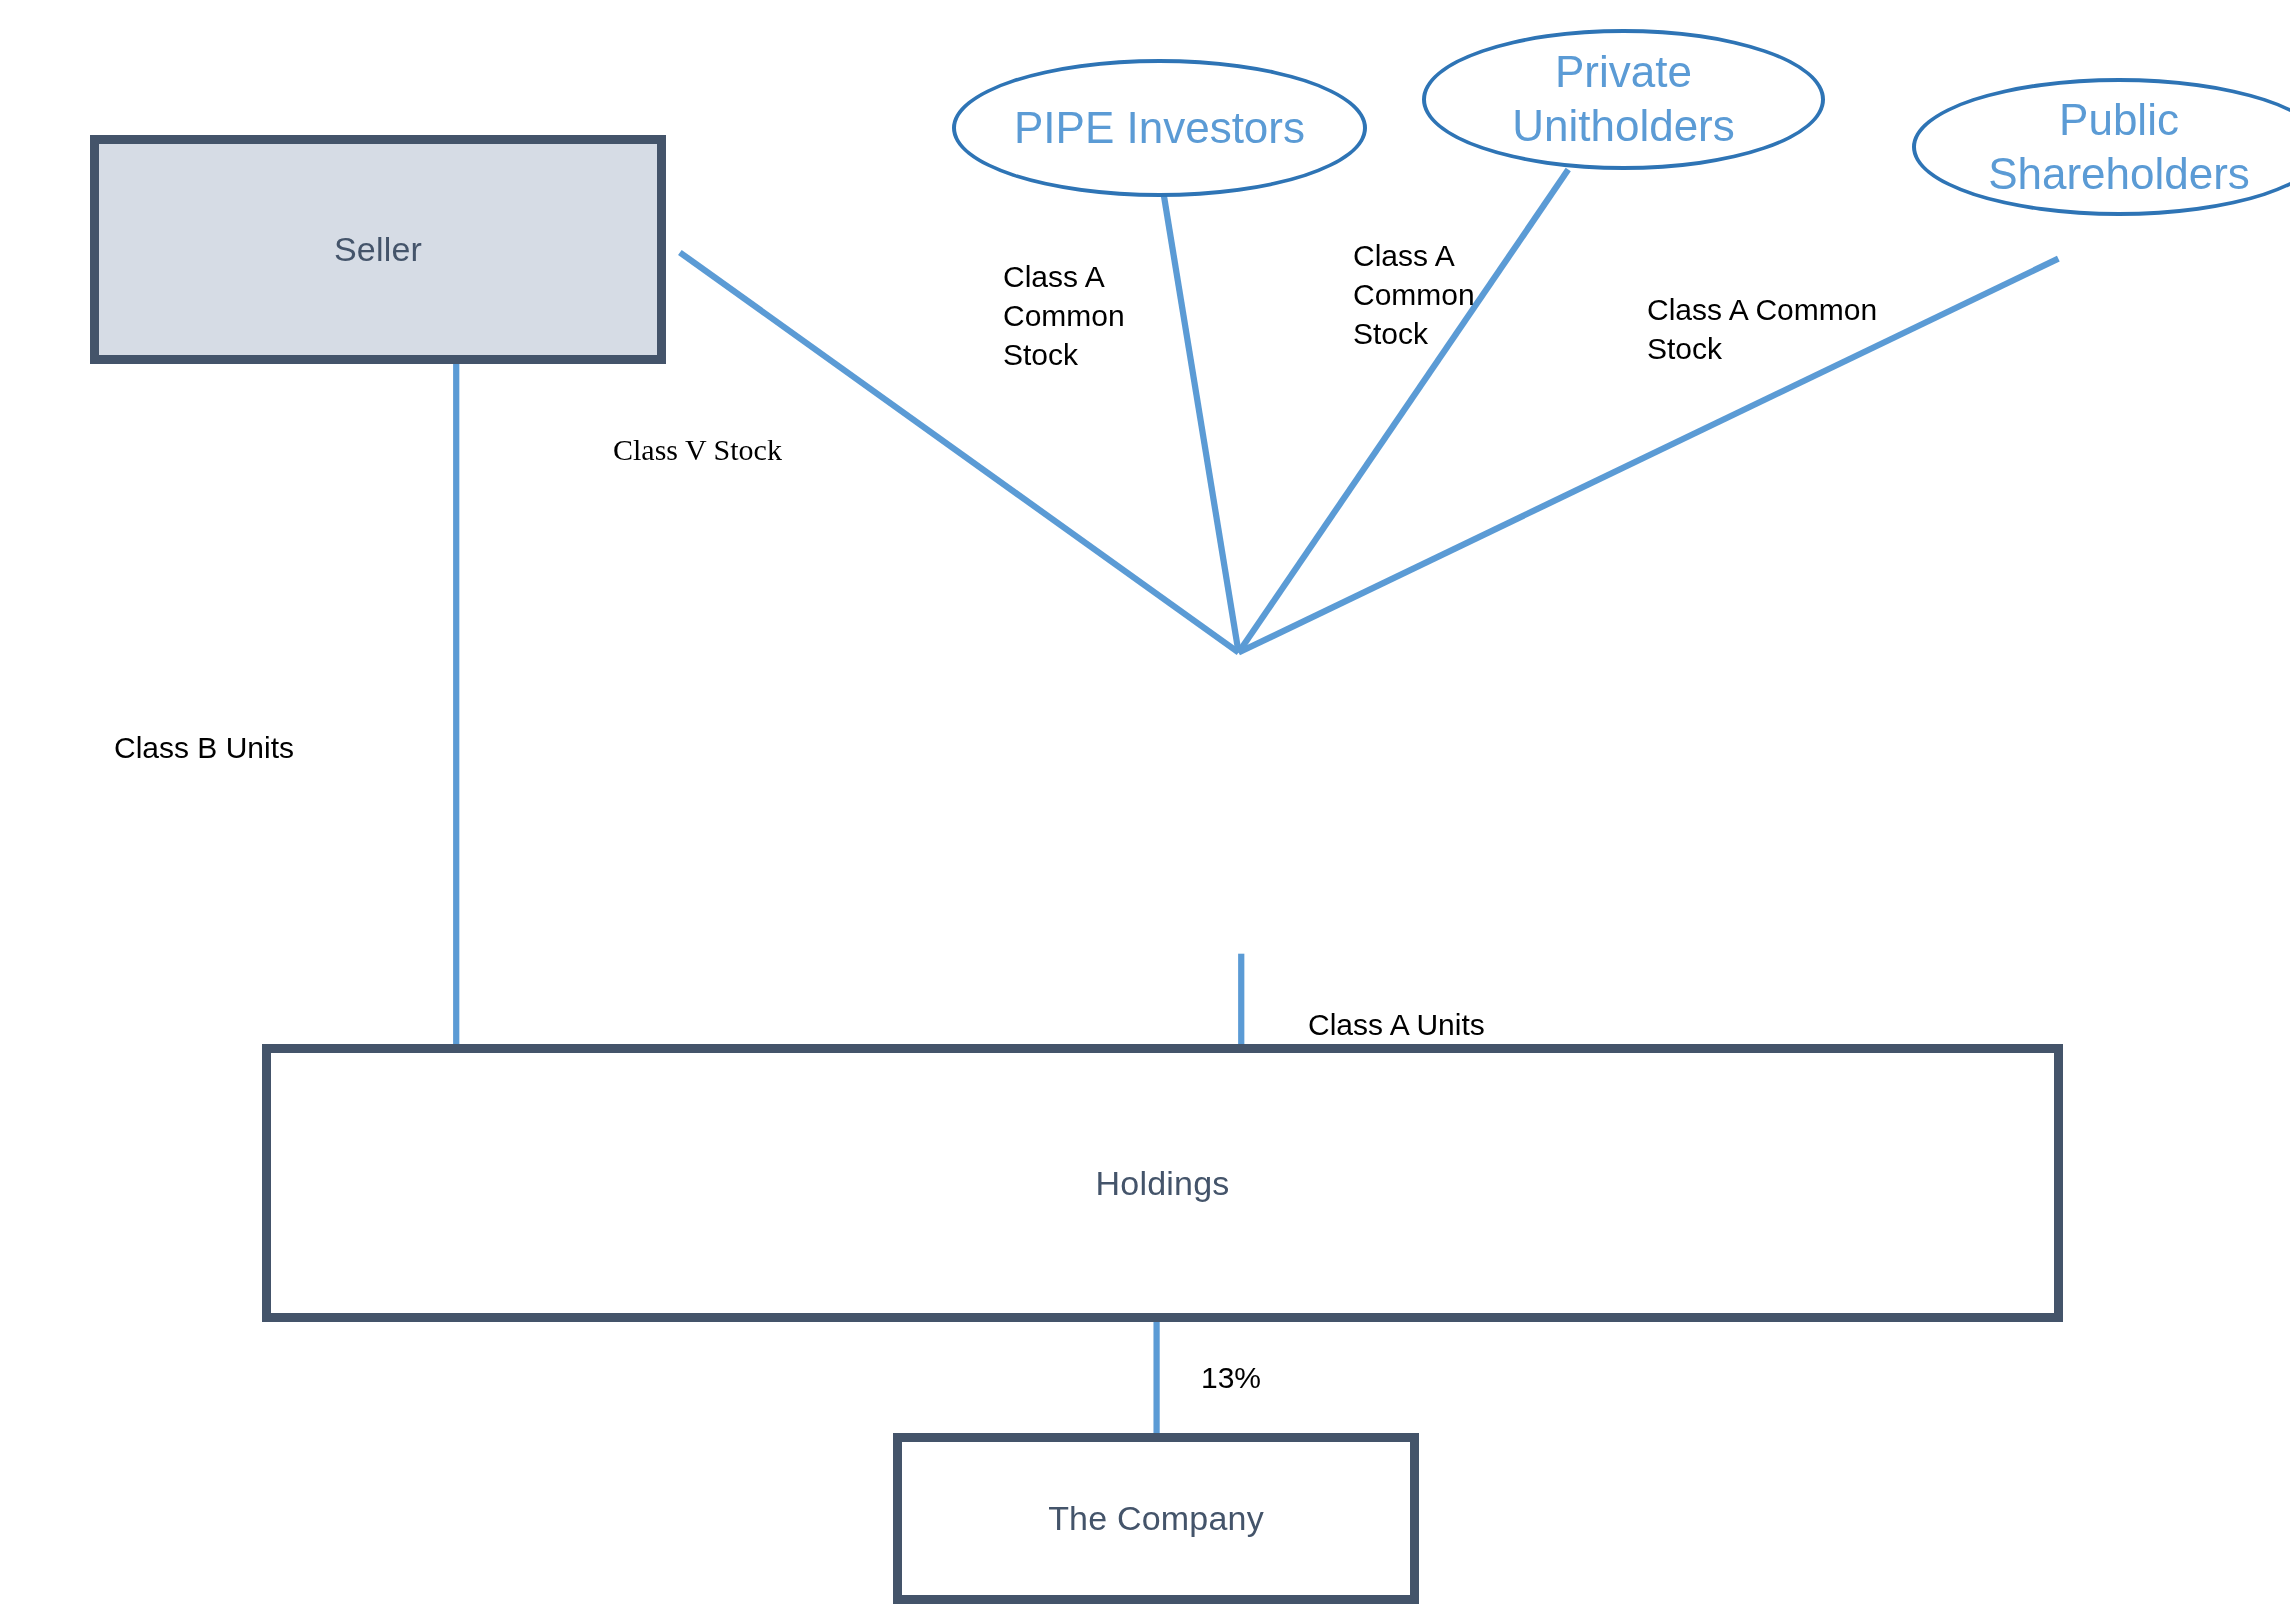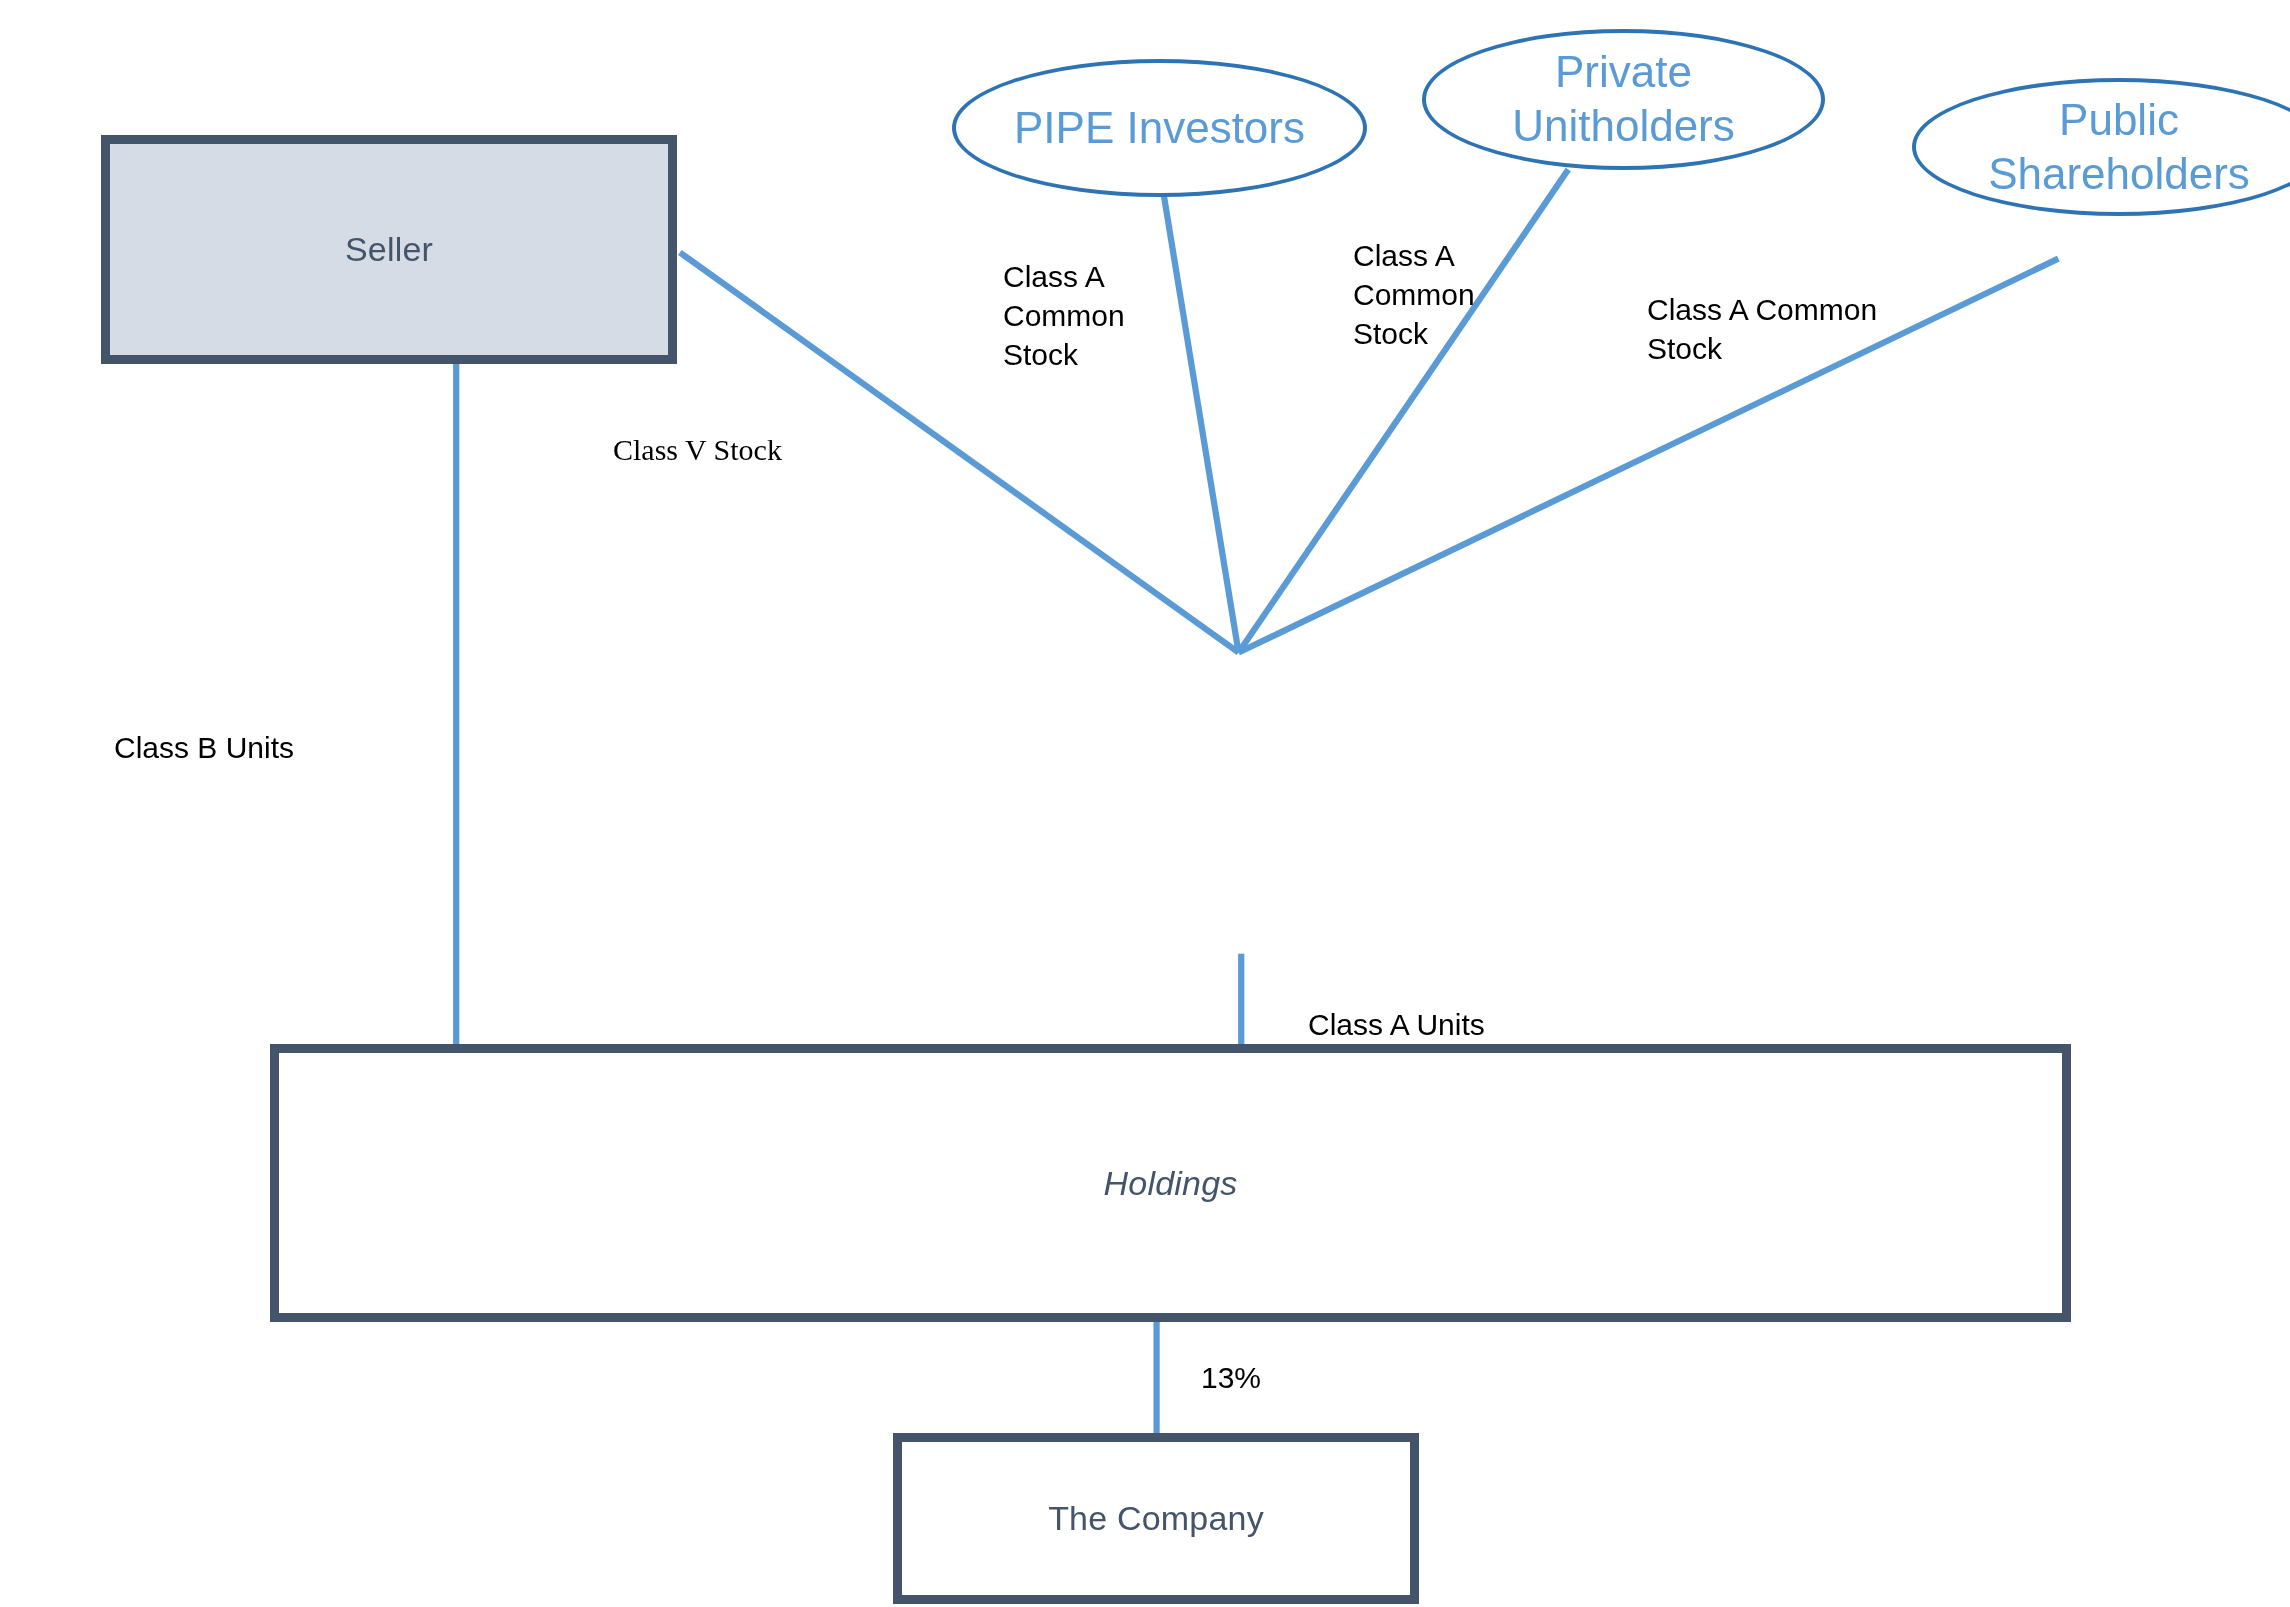--- a/index.html
+++ b/index.html
@@ -37,23 +37,23 @@
     justify-content: center;
     text-align: center;
     color: #44546A;
     font-size: 34px;
     line-height: 1.25;
     letter-spacing: 0.2px;
   }
   .box.filled { background: #D6DCE5; }
   .box.plain  { background: #FFFFFF; }
 
-  #box-seller     { left: 101px;  top: 135px;  width: 576px;  height: 229px; }
+  #box-seller     { left: 90px;  top: 135px;  width: 576px;  height: 229px; }
   #box-purchaser  { left: 749px;  top: 652px;  width: 986px; height: 302px; }
-  #box-holdings   { left: 270px;  top: 1044px; width: 1801px; height: 278px; font-style: italic; }
+  #box-holdings   { left: 262px;  top: 1044px; width: 1801px; height: 278px; }
   #box-company    { left: 893px; top: 1433px; width: 526px;  height: 171px; }
 
   
   .ellipse {
     position: absolute;
     box-sizing: border-box;
     border: 4.5px solid #2E74B5;
     border-radius: 50%;
     background: #FFFFFF;
     display: flex;

